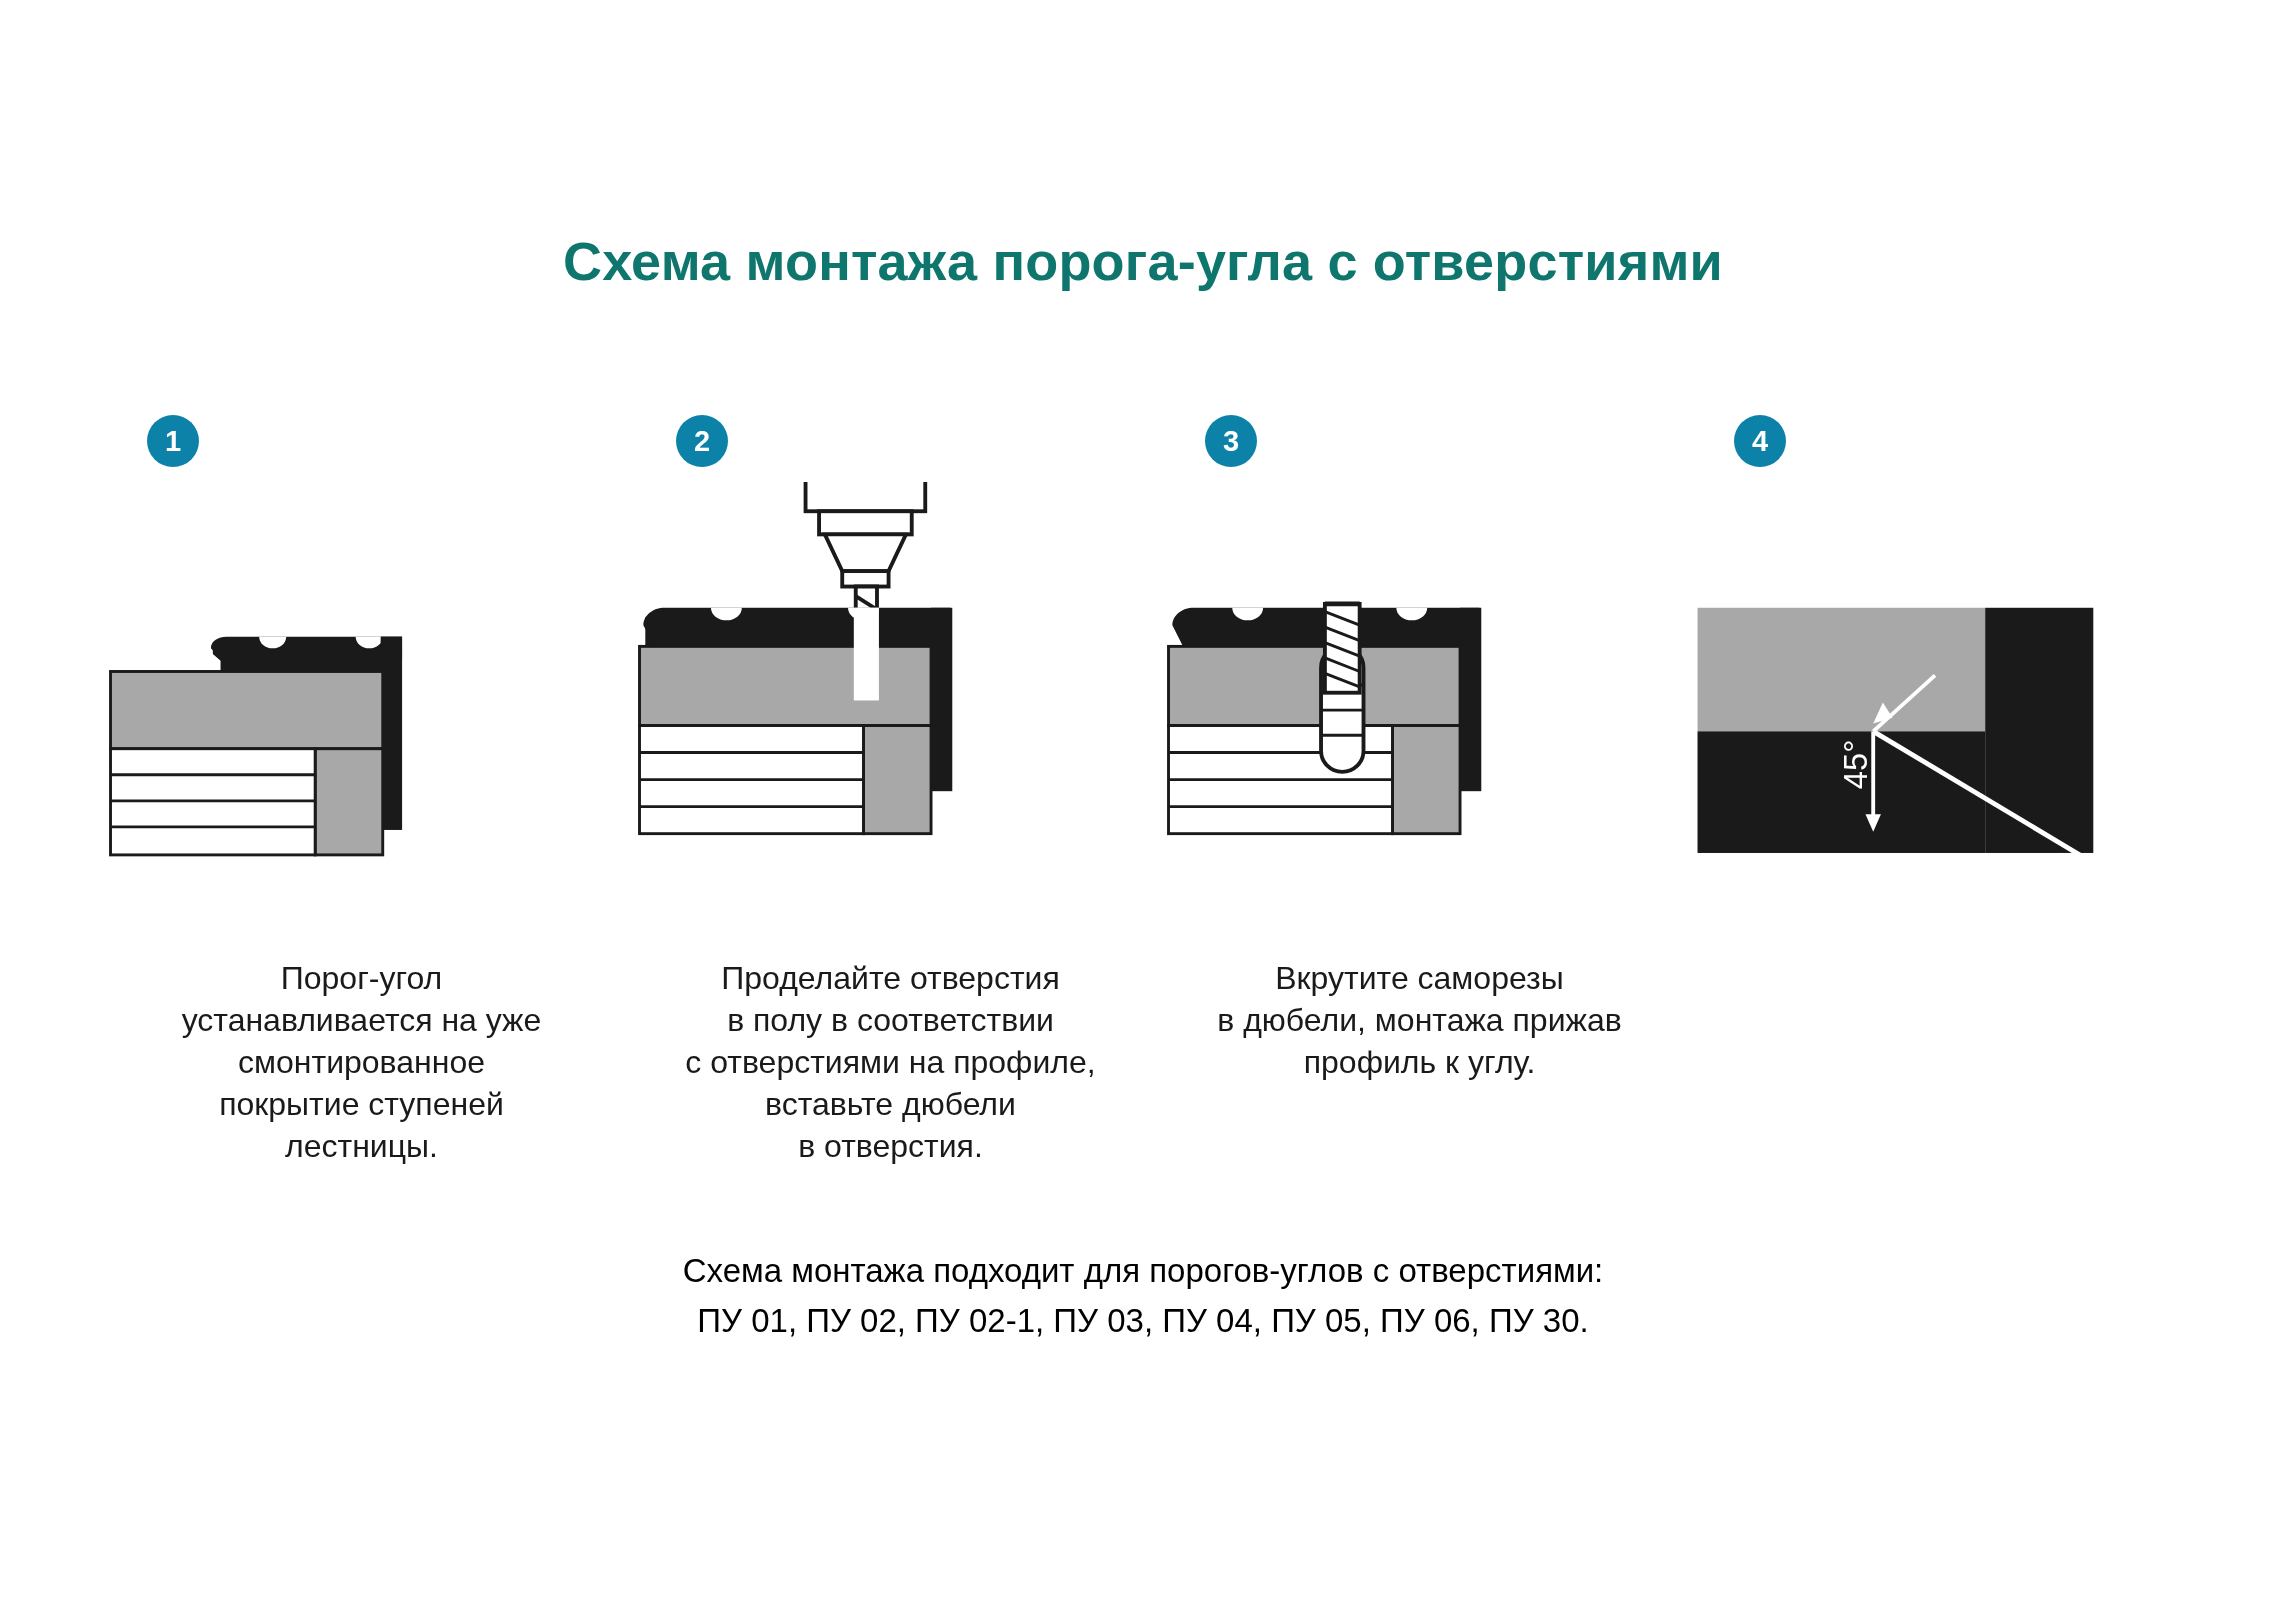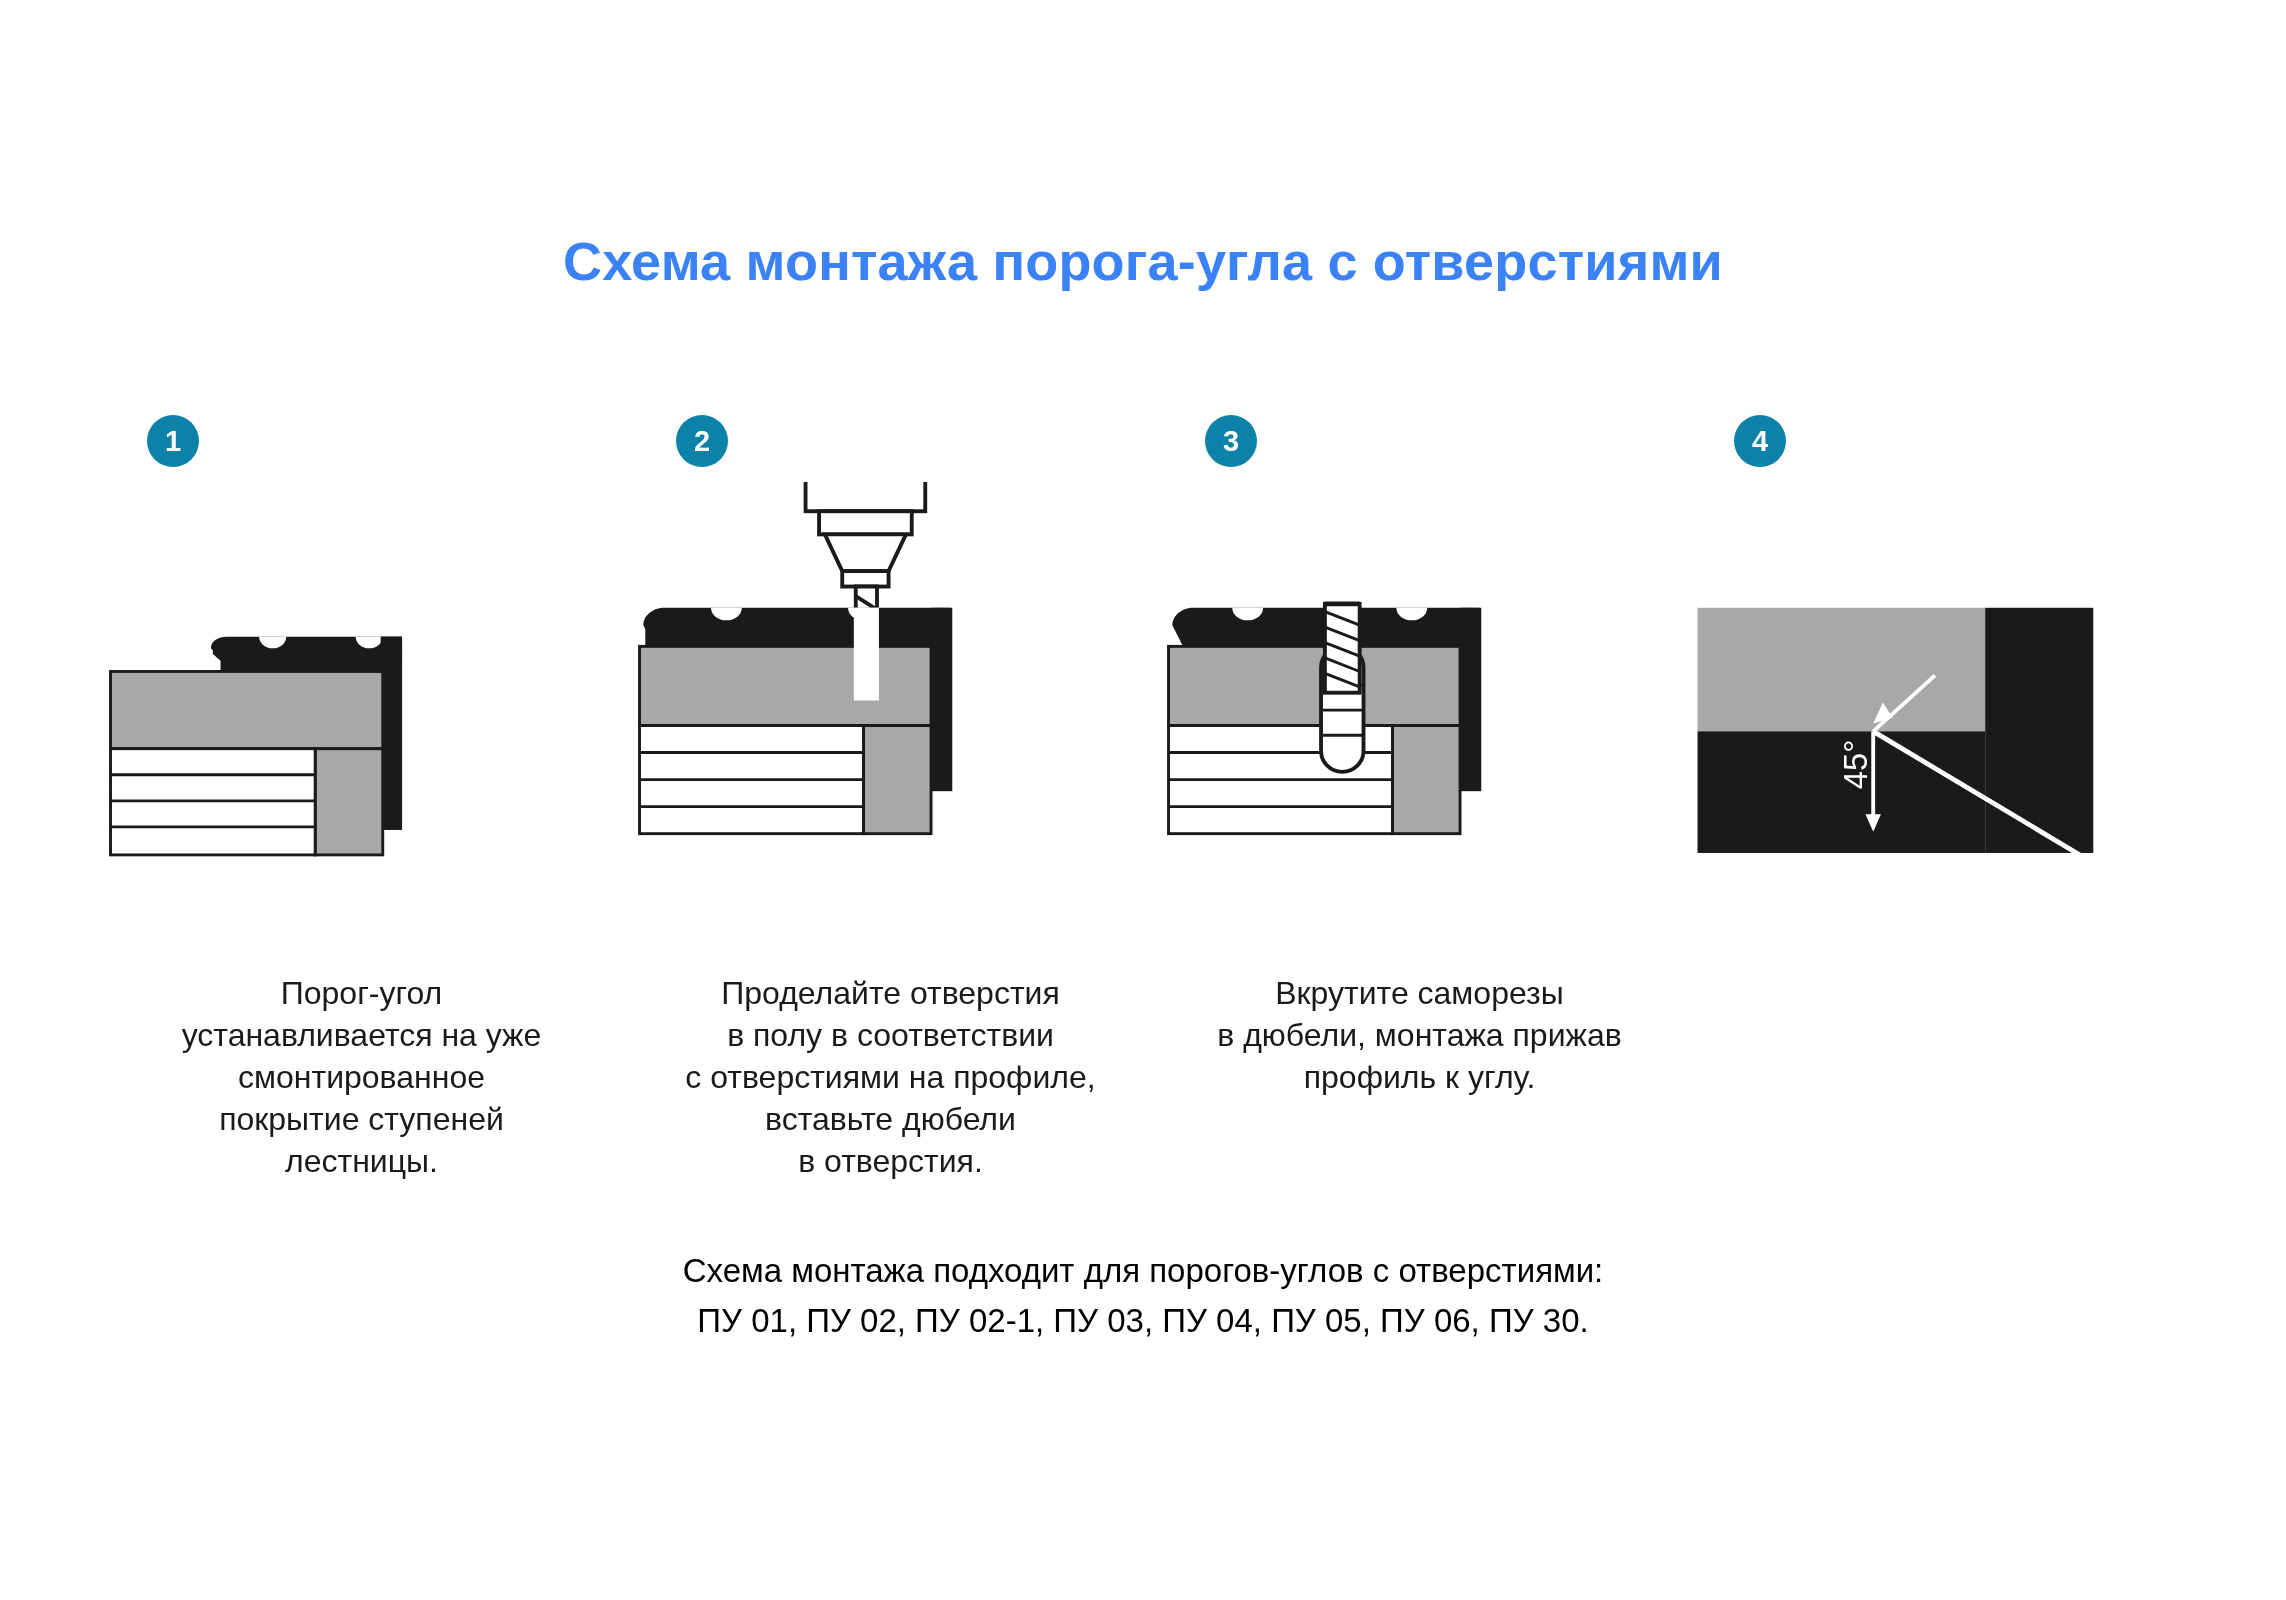--- a/index.html
+++ b/index.html
@@ -21,21 +21,21 @@
     background: #ffffff;
   }
   .title {
     position: absolute;
     top: 230px;
     left: 0;
     width: 2286px;
     text-align: center;
     font-size: 54px;
     font-weight: bold;
-    color: #3b82f6;
+    color: #0f766e;
     letter-spacing: 0.2px;
   }
   .steps {
     position: absolute;
     top: 415px;
     left: 97px;
     width: 2114px;
     display: flex;
     flex-direction: row;
     justify-content: space-between;
@@ -59,21 +59,21 @@
   }
   .art {
     height: 473px;
     position: relative;
     margin-top: 15.4px;
   }
   .art svg {
     display: block;
   }
   .caption {
-    margin-top: 17px;
+    margin-top: 2px;
     text-align: center;
     font-size: 32px;
     line-height: 42px;
     color: #1a1a1a;
     white-space: pre-line;
   }
   .footer {
     position: absolute;
     top: 1246px;
     left: 0;

